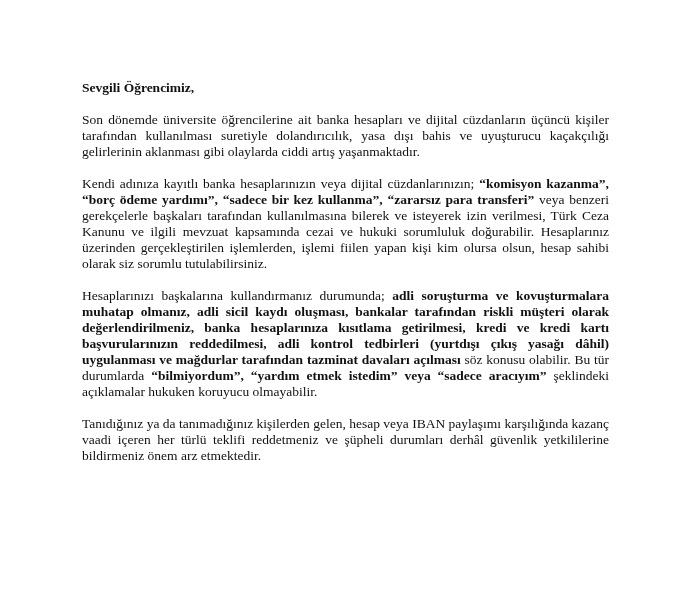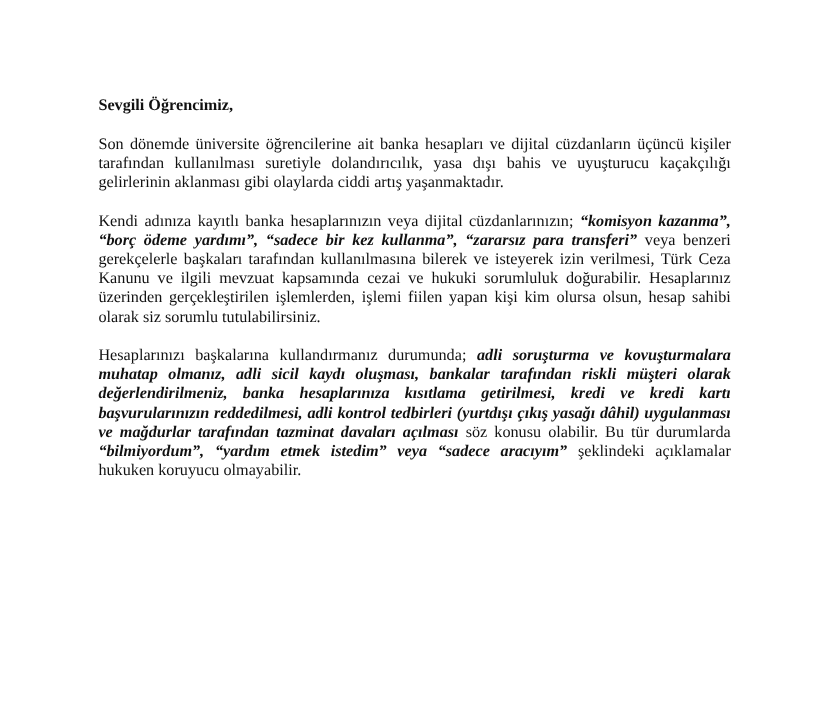--- a/index.html
+++ b/index.html
@@ -23,30 +23,30 @@
   .salutation {
     margin: 0 0 16px 0;
     font-weight: bold;
   }
   .para {
     margin: 0 16px 16px 0;
     text-align: justify;
   }
   .b {
     font-weight: bold;
-    font-style: italic;
   }
 </style>
 </head>
 <body>
 
 <div class="page" style="background: rgb(255, 255, 255); color: rgb(17, 17, 17);">
 
   <p class="salutation">Sevgili Öğrencimiz,</p>
 
   <p class="para"><span>Son dönemde üniversite öğrencilerine ait banka hesapları ve dijital cüzdanların üçüncü kişiler tarafından kullanılması suretiyle dolandırıcılık, yasa dışı bahis ve uyuşturucu kaçakçılığı gelirlerinin aklanması gibi olaylarda ciddi artış yaşanmaktadır.</span></p>
 
   <p class="para"><span>Kendi adınıza kayıtlı banka hesaplarınızın veya dijital cüzdanlarınızın; </span><span class="b">“komisyon kazanma”, “borç ödeme yardımı”, “sadece bir kez kullanma”, “zararsız para transferi”</span><span> veya benzeri gerekçelerle başkaları tarafından kullanılmasına bilerek ve isteyerek izin verilmesi, Türk Ceza Kanunu ve ilgili mevzuat kapsamında cezai ve hukuki sorumluluk doğurabilir. Hesaplarınız üzerinden gerçekleştirilen işlemlerden, işlemi fiilen yapan kişi kim olursa olsun,  hesap sahibi olarak siz sorumlu tutulabilirsiniz.</span></p>
 
   <p class="para"><span>Hesaplarınızı başkalarına kullandırmanız durumunda; </span><span class="b">adli soruşturma ve kovuşturmalara muhatap olmanız, adli sicil kaydı oluşması, bankalar tarafından riskli müşteri olarak değerlendirilmeniz, banka hesaplarınıza kısıtlama getirilmesi, kredi ve kredi kartı başvurularınızın reddedilmesi, adli kontrol tedbirleri (yurtdışı çıkış yasağı dâhil) uygulanması ve mağdurlar tarafından tazminat davaları açılması</span><span> söz konusu olabilir. Bu tür durumlarda </span><span class="b">“bilmiyordum”, “yardım etmek istedim” veya “sadece aracıyım”</span><span> şeklindeki açıklamalar hukuken koruyucu olmayabilir.</span></p>
 
+  <p class="para"><span>Tanıdığınız ya da tanımadığınız kişilerden gelen, hesap veya IBAN paylaşımı karşılığında kazanç vaadi içeren her türlü teklifi reddetmeniz ve şüpheli durumları derhâl güvenlik yetkililerine bildirmeniz önem arz etmektedir.</span></p>
 
 </div>
 
 </body></html>

